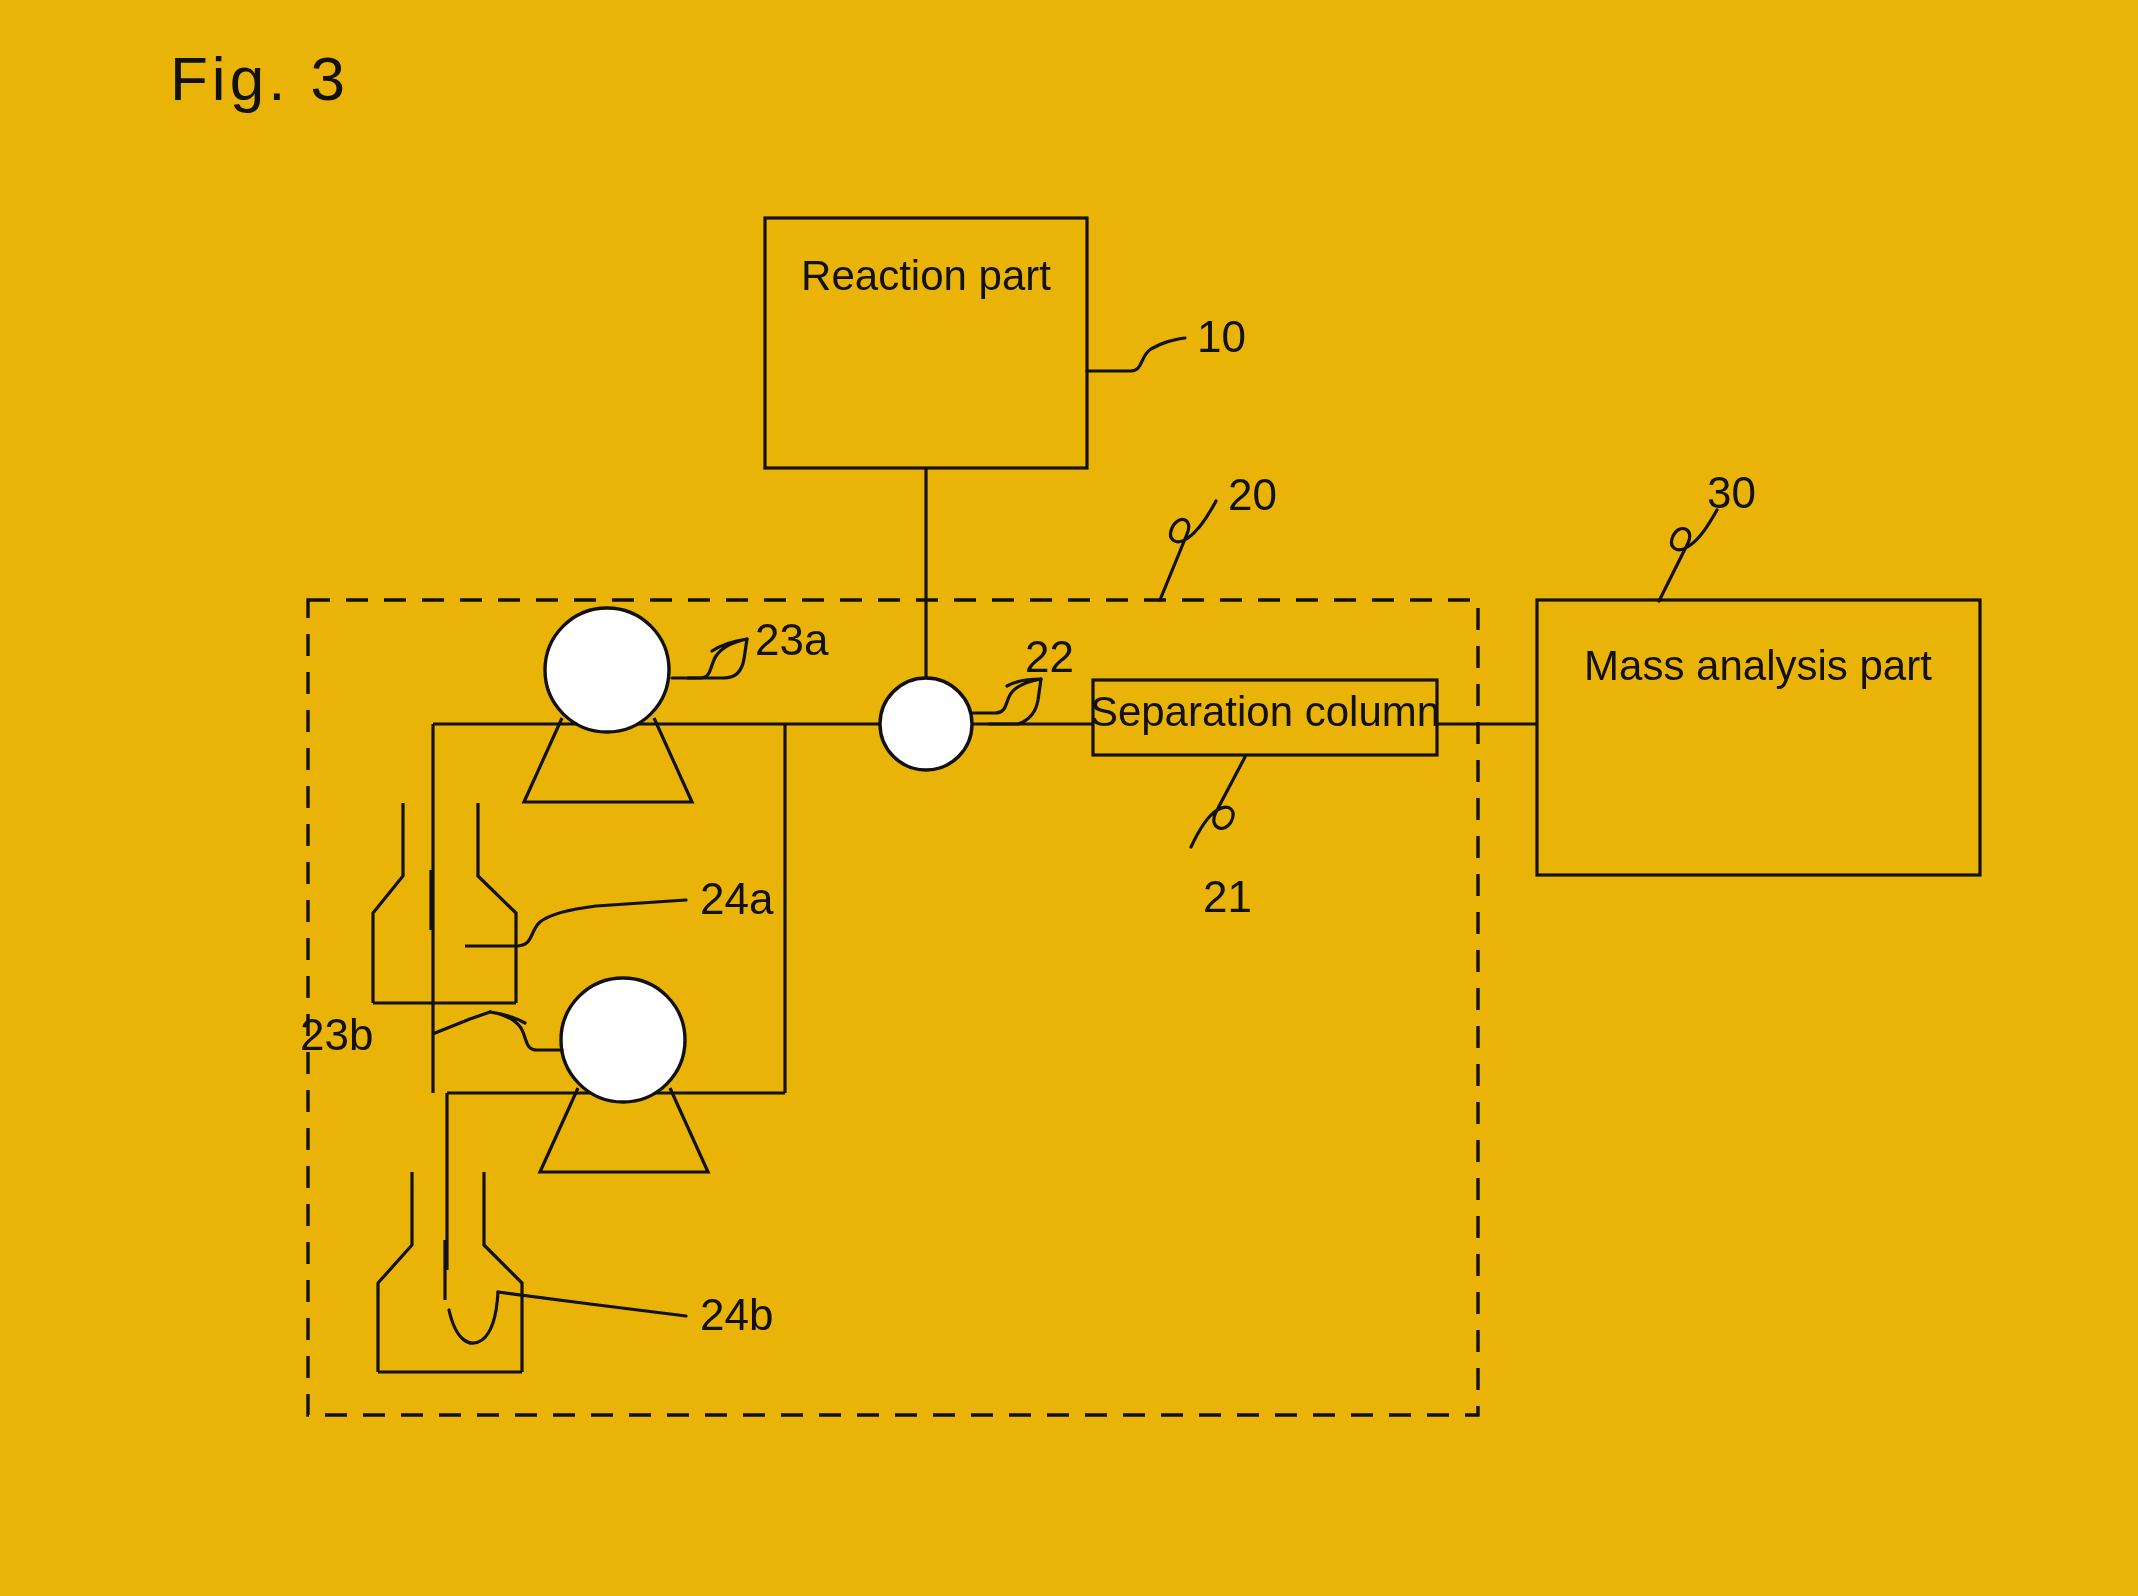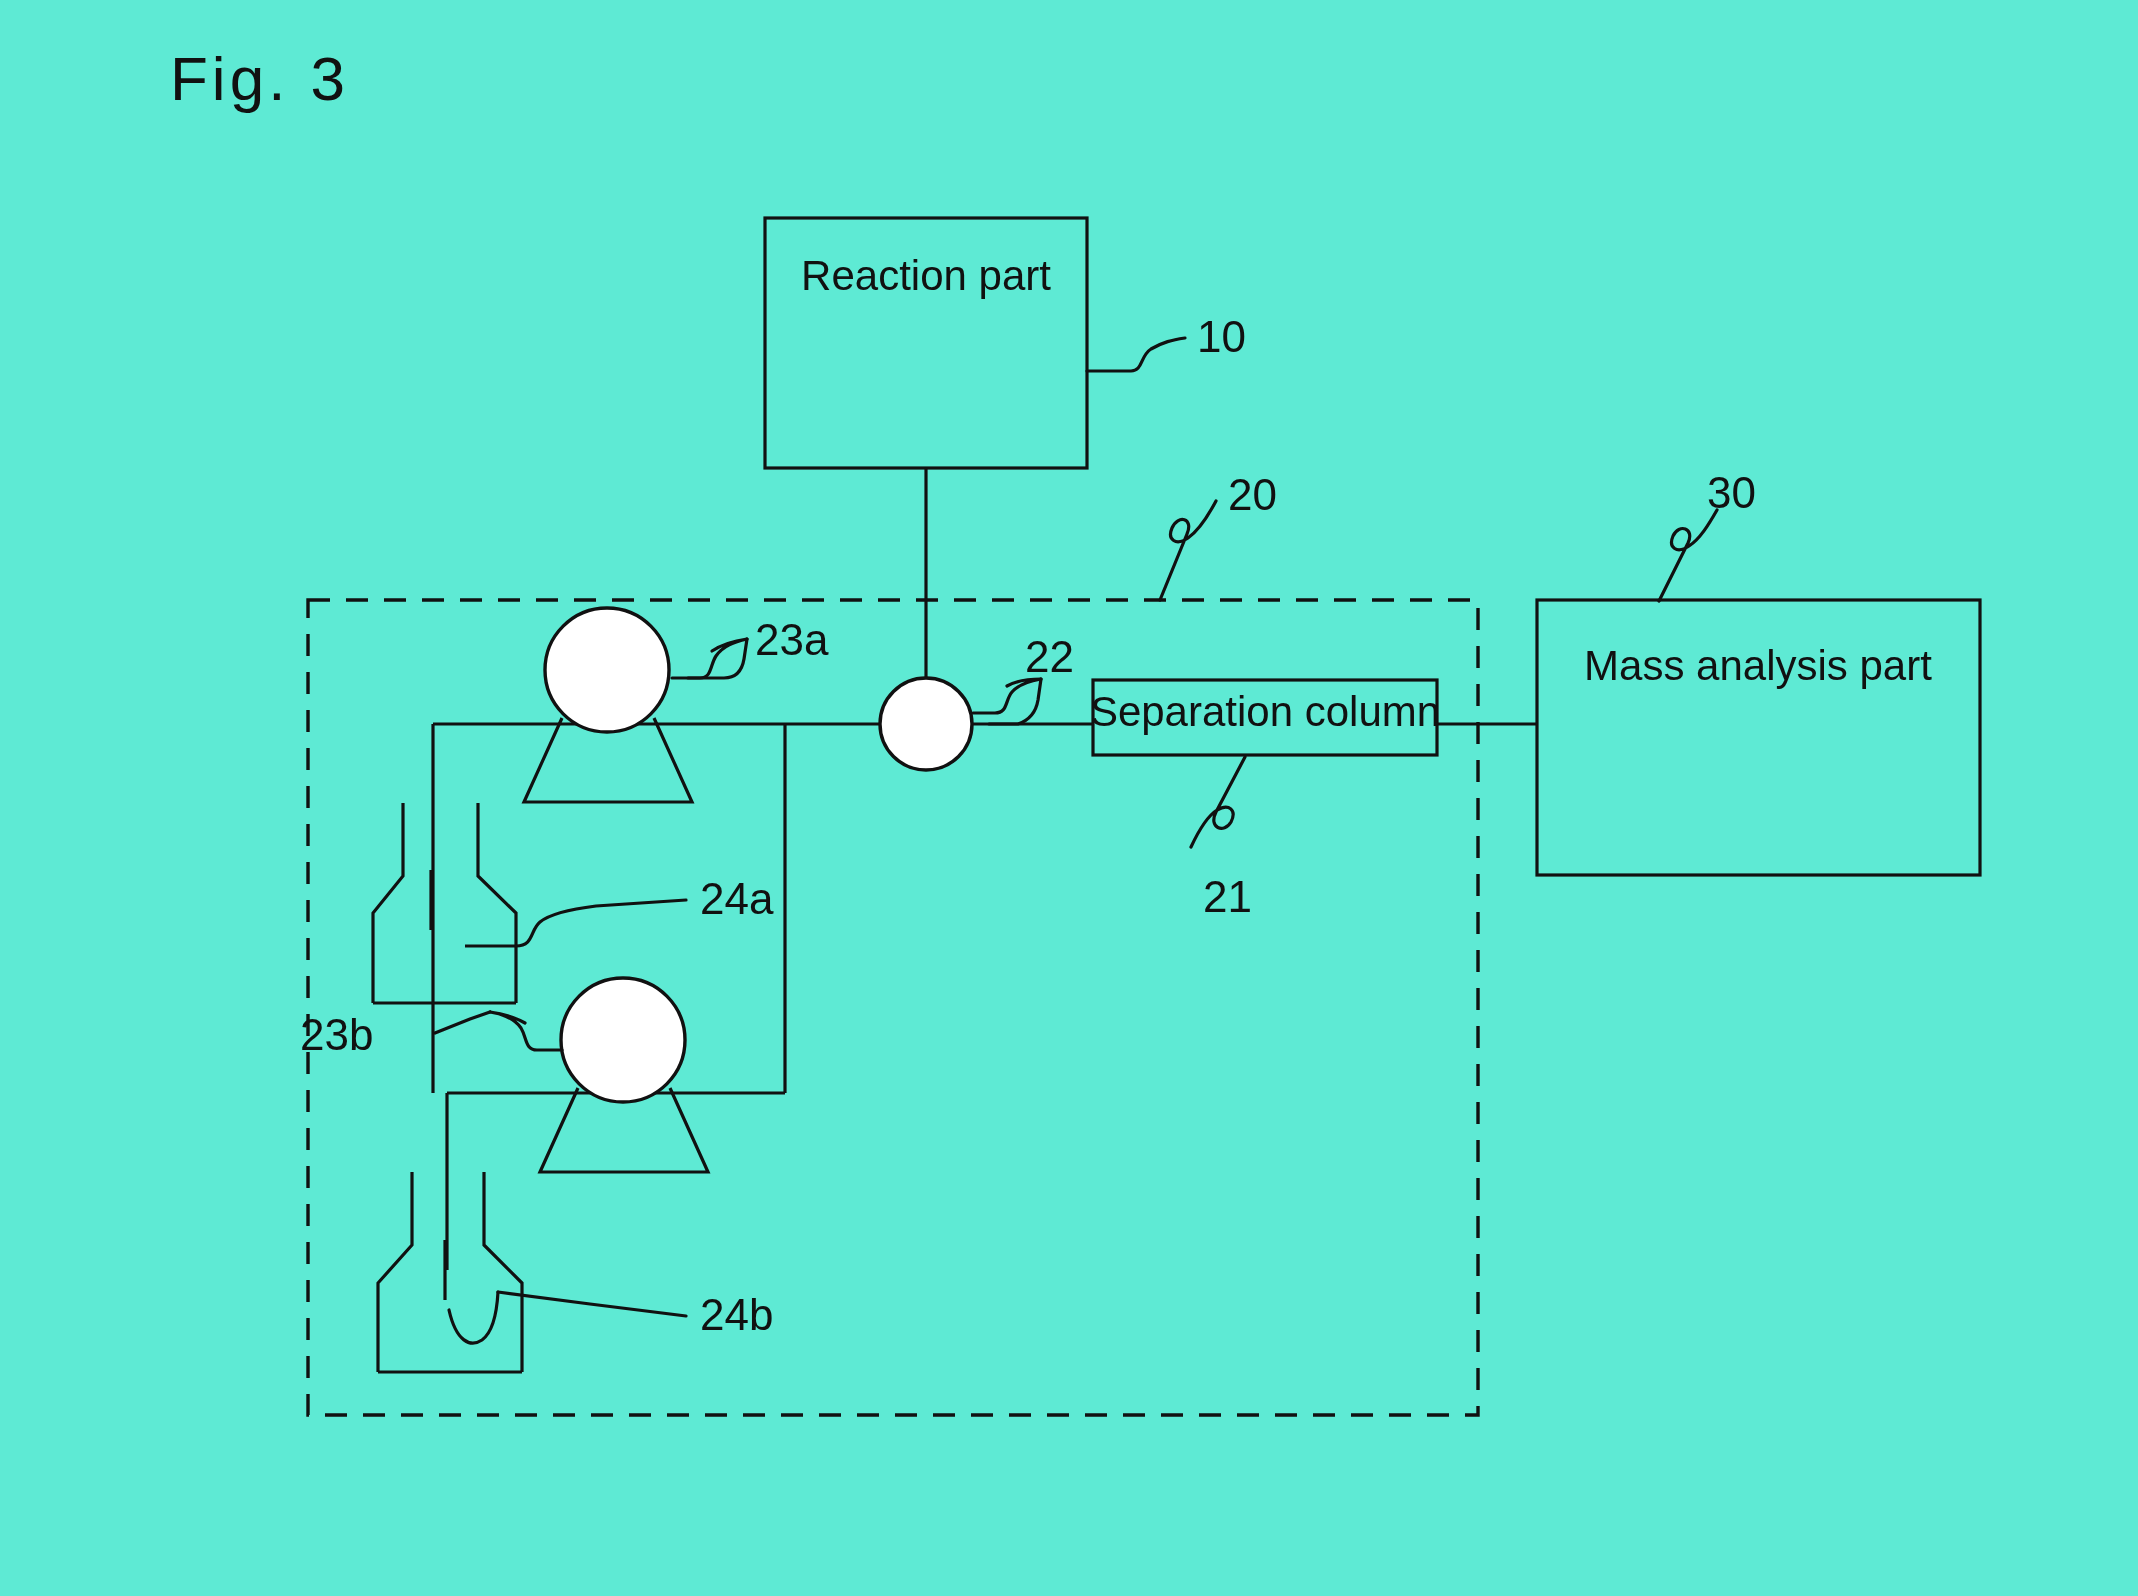--- a/index.html
+++ b/index.html
@@ -10,21 +10,21 @@
   body {
     width: 2138px;
     height: 1596px;
     font-family: "Liberation Sans", sans-serif;
     overflow: hidden;
   }
   #figure-root {
     position: relative;
     width: 2138px;
     height: 1596px;
-    background: #5eead4;
+    background: #eab308;
   }
   #figure-svg {
     position: absolute;
     left: 0;
     top: 0;
     width: 2138px;
     height: 1596px;
   }
   .fig-label {
     font-family: "Liberation Sans", sans-serif;

